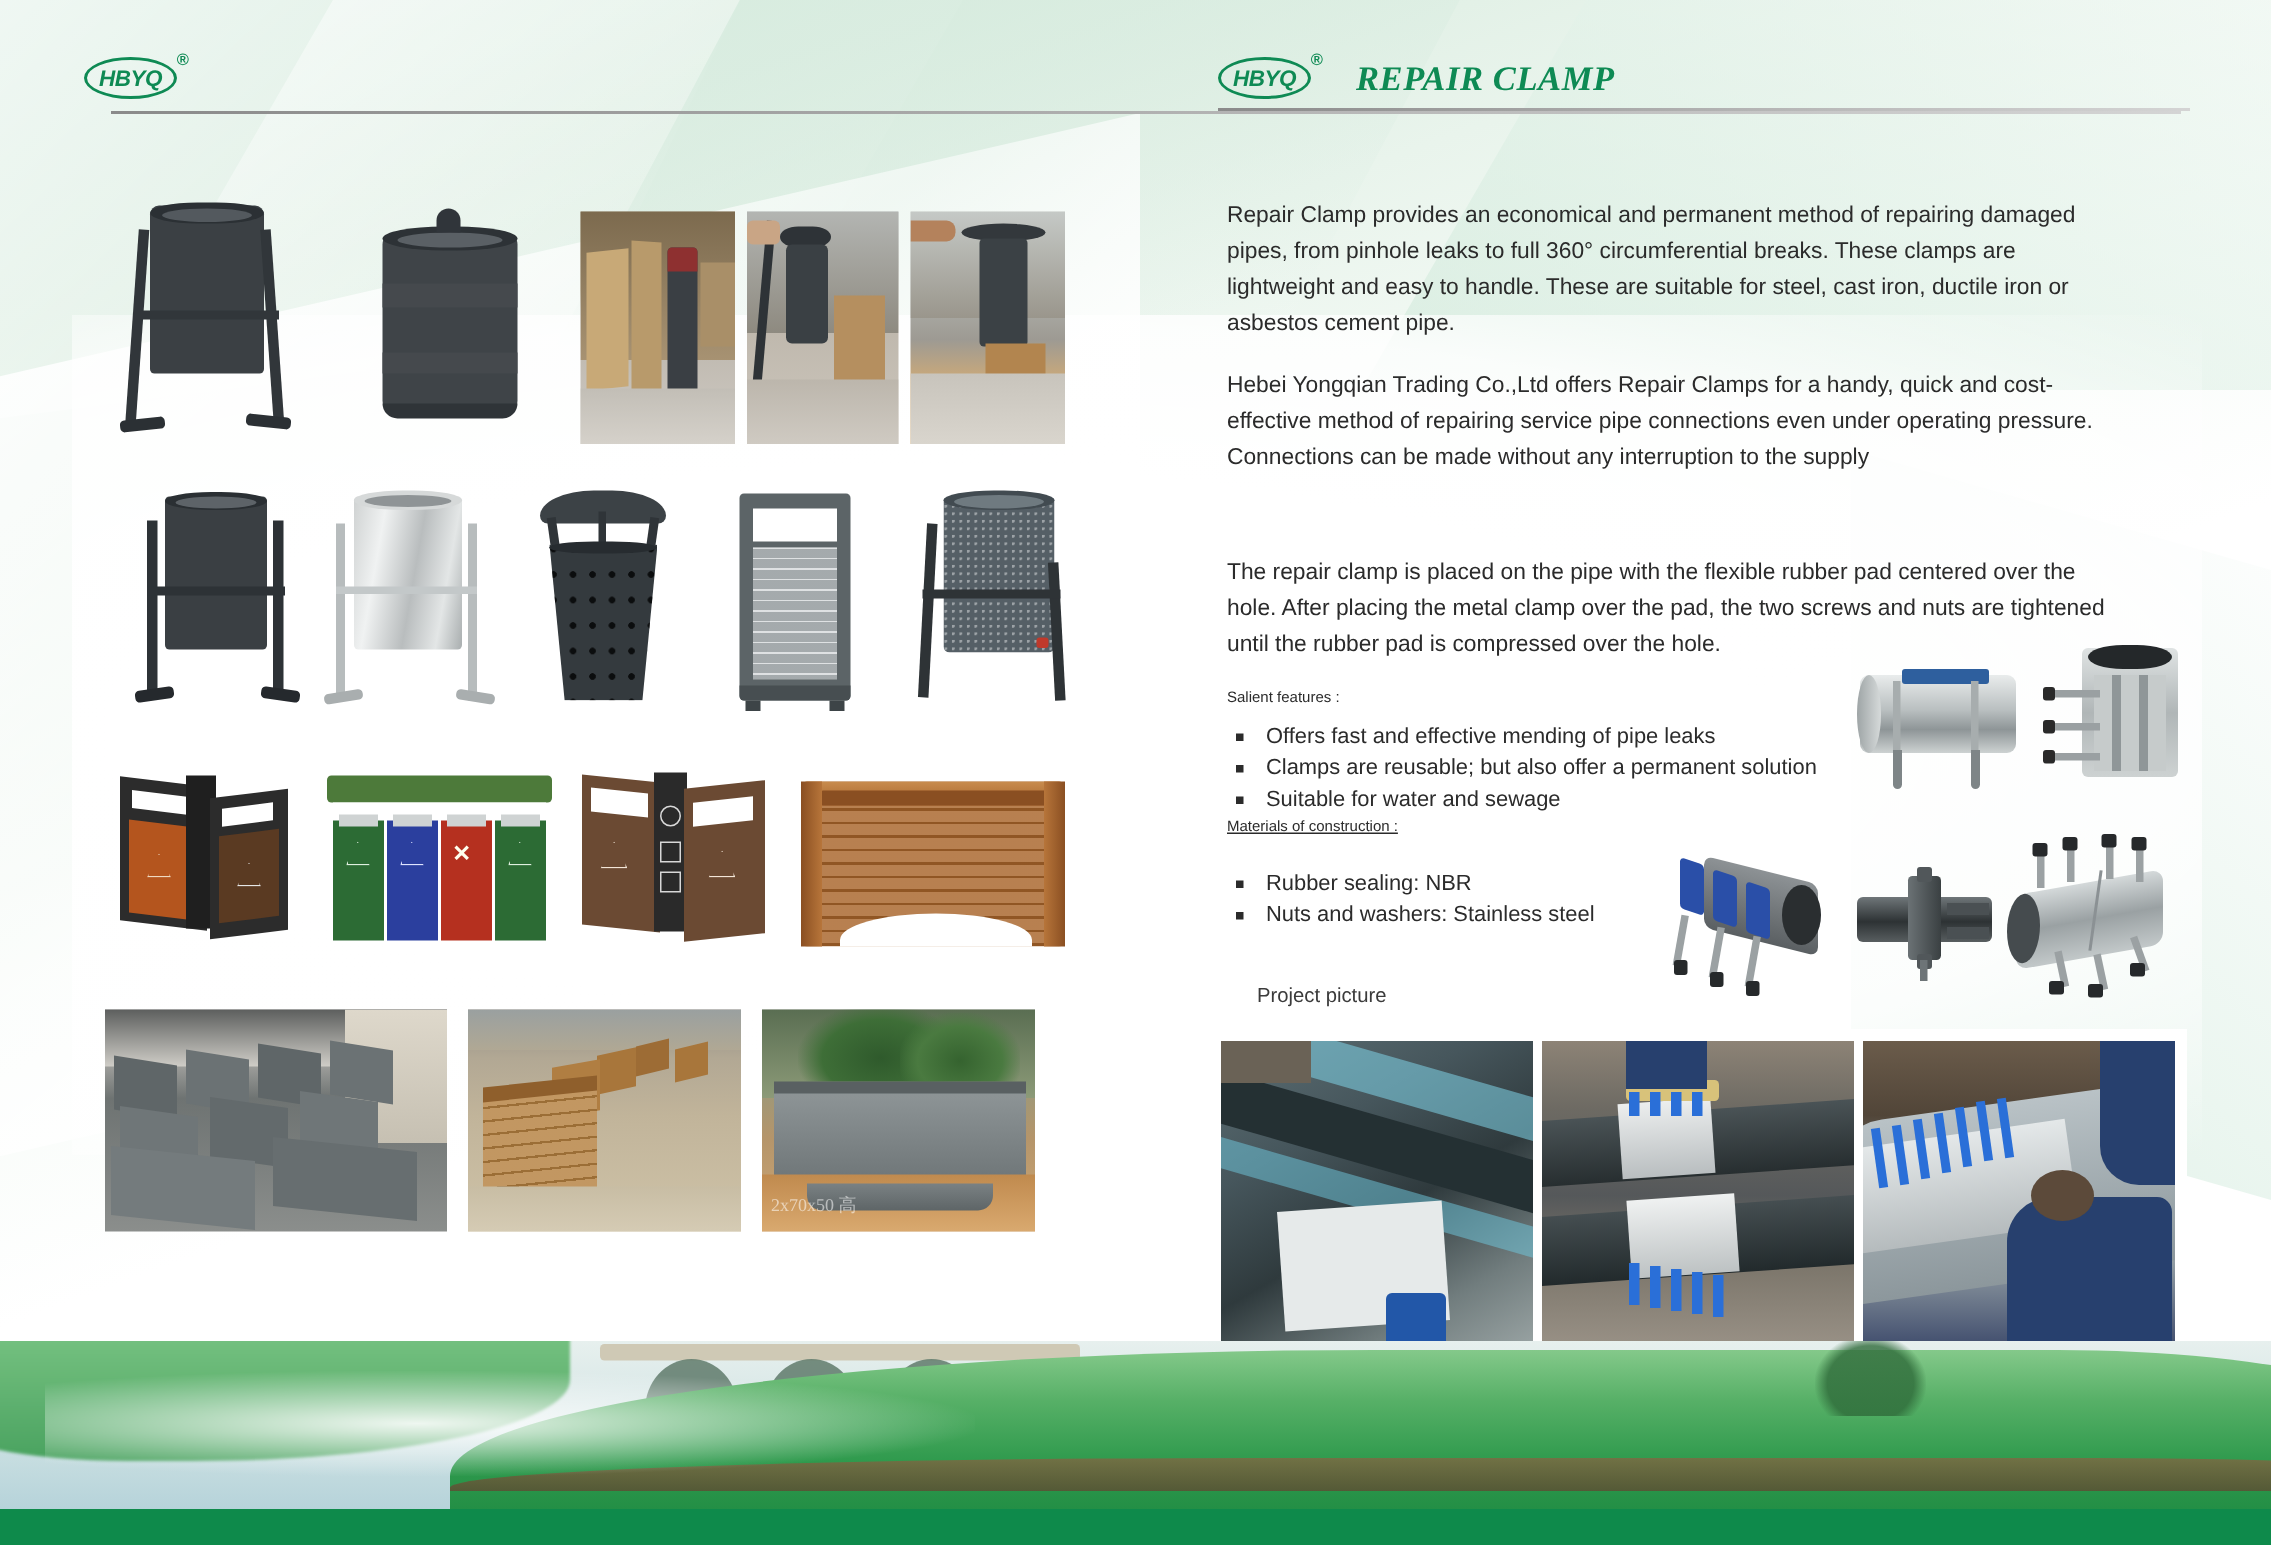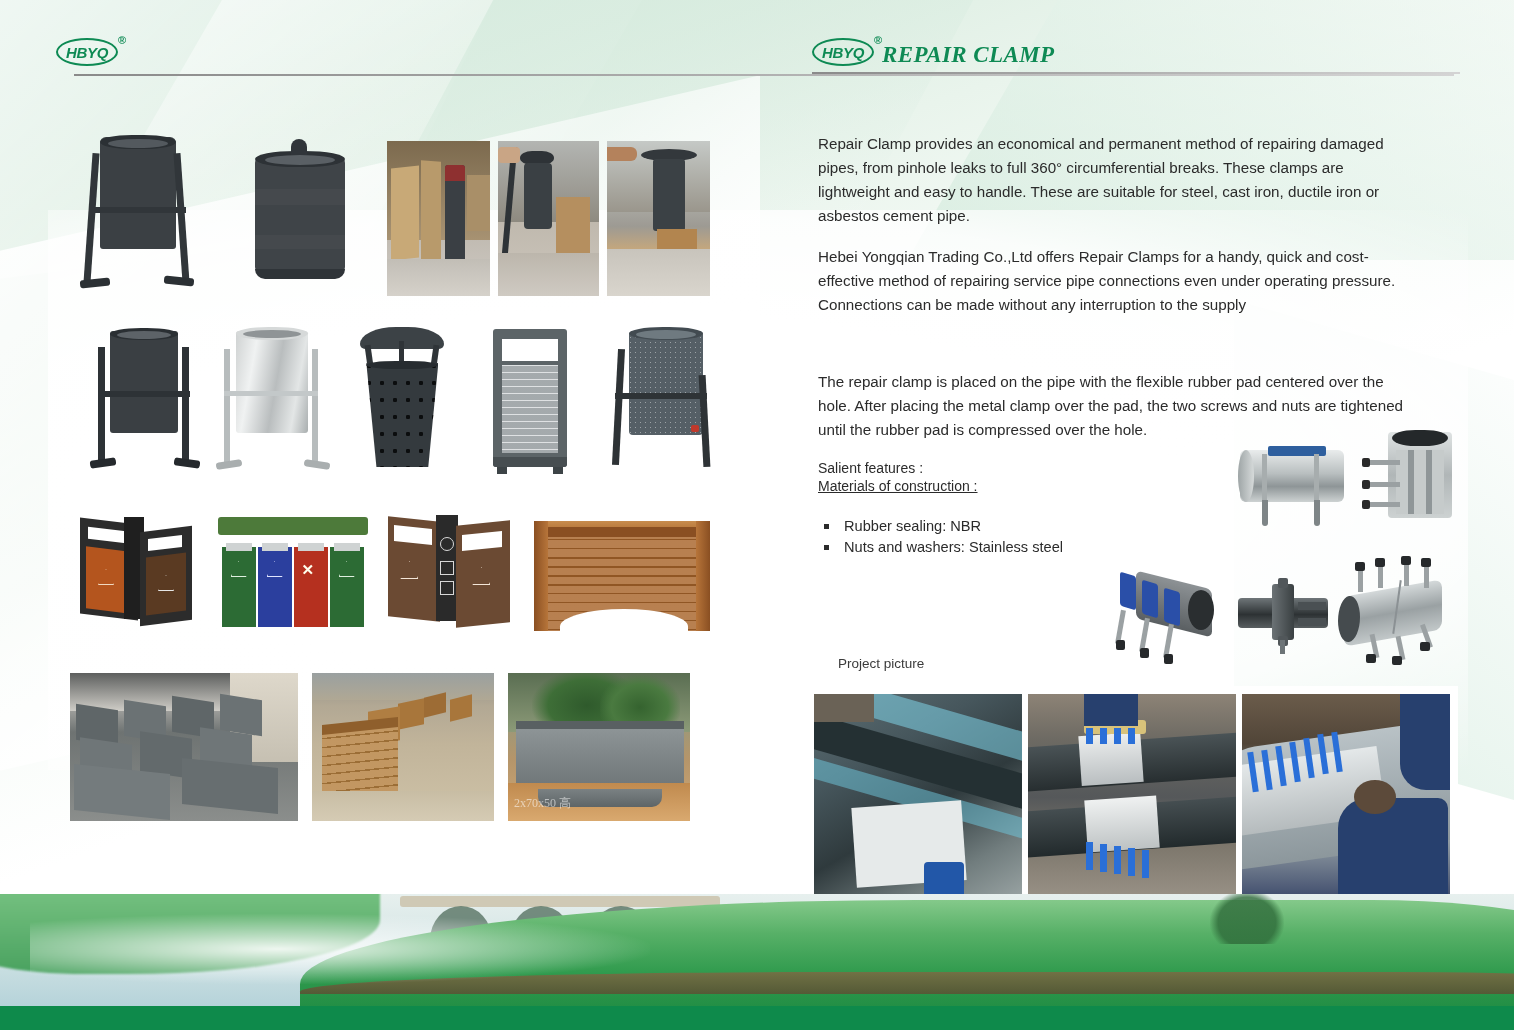--- a/index.html
+++ b/index.html
@@ -58,22 +58,22 @@
   .white-core {
     position: absolute;
     left: 48px; top: 210px; width: 1420px; height: 560px;
     background: radial-gradient(ellipse at 40% 50%, #ffffff 45%, rgba(255,255,255,0.85) 70%, rgba(255,255,255,0) 100%);
   }
 
   
   .hdr {
     position: absolute;
     display: flex;
-    align-items: flex-end;
-    gap: 0;
+    align-items: center;
+    gap: 22px;
   }
   .hdr-left  { left: 56px;  top: 38px;  width: 680px; }
   .hdr-right { left: 812px; top: 38px;  width: 650px; }
 
   .logo-wrap { position: relative; width: 70px; height: 32px; flex: 0 0 auto; }
   .logo-ellipse {
     width: 62px; height: 28px;
     border: 2.2px solid #0e8a54;
     border-radius: 50%;
     display: flex; align-items: center; justify-content: center;
@@ -155,21 +155,21 @@
 
   .body-text {
     font-size: 15.2px;
     line-height: 24px;
     color: #2b2b2b;
   }
   .para { margin-bottom: 17px; }
   .section-gap { height: 36px; }
 
   .sub-head {
-    font-size: 14px; color: #2b2b2b; margin-top: 6px;
+    font-size: 10px; color: #2b2b2b; margin-top: 6px;
   }
 
   ul.bullets { list-style: none; margin: 10px 0 0 0; }
   ul.bullets li {
     position: relative;
     padding-left: 26px;
     font-size: 14.6px;
     line-height: 21px;
     color: #2b2b2b;
   }
@@ -512,20 +512,25 @@
 
   <div class="body-text para">Repair Clamp provides an economical and permanent method of repairing damaged pipes, from pinhole leaks to full 360° circumferential breaks. These clamps are lightweight and easy to handle. These are suitable for steel, cast iron, ductile iron or asbestos cement pipe.</div>
   <div class="body-text para">Hebei Yongqian Trading Co.,Ltd offers Repair Clamps for a handy, quick and cost-effective method of repairing service pipe connections even under operating pressure. Connections can be made without any interruption to the supply</div>
 
   <div class="section-gap"></div>
 
   <div class="body-text para">The repair clamp is placed on the pipe with the flexible rubber pad centered over the hole. After placing the metal clamp over the pad, the two screws and nuts are tightened until the rubber pad is compressed over the hole.</div>
 
   <div class="sub-head" style="margin-top:18px;">Salient features :</div>
 
+  <ul class="bullets">
+    <li>Offers fast and effective mending of pipe leaks</li>
+    <li>Clamps are reusable; but also offer a permanent solution</li>
+    <li>Suitable for water and sewage</li>
+  </ul>
 
   <div class="sub-head" style="margin-top:2px;text-decoration:underline;">Materials of construction :</div>
 
   <ul class="bullets" style="margin-top:22px;">
     <li>Rubber sealing: NBR</li>
     <li>Nuts and washers: Stainless steel</li>
   </ul>
 </div>
 
 <div class="clamp-img" style="left:1238px;top:434px;width:110px;height:98px;">

